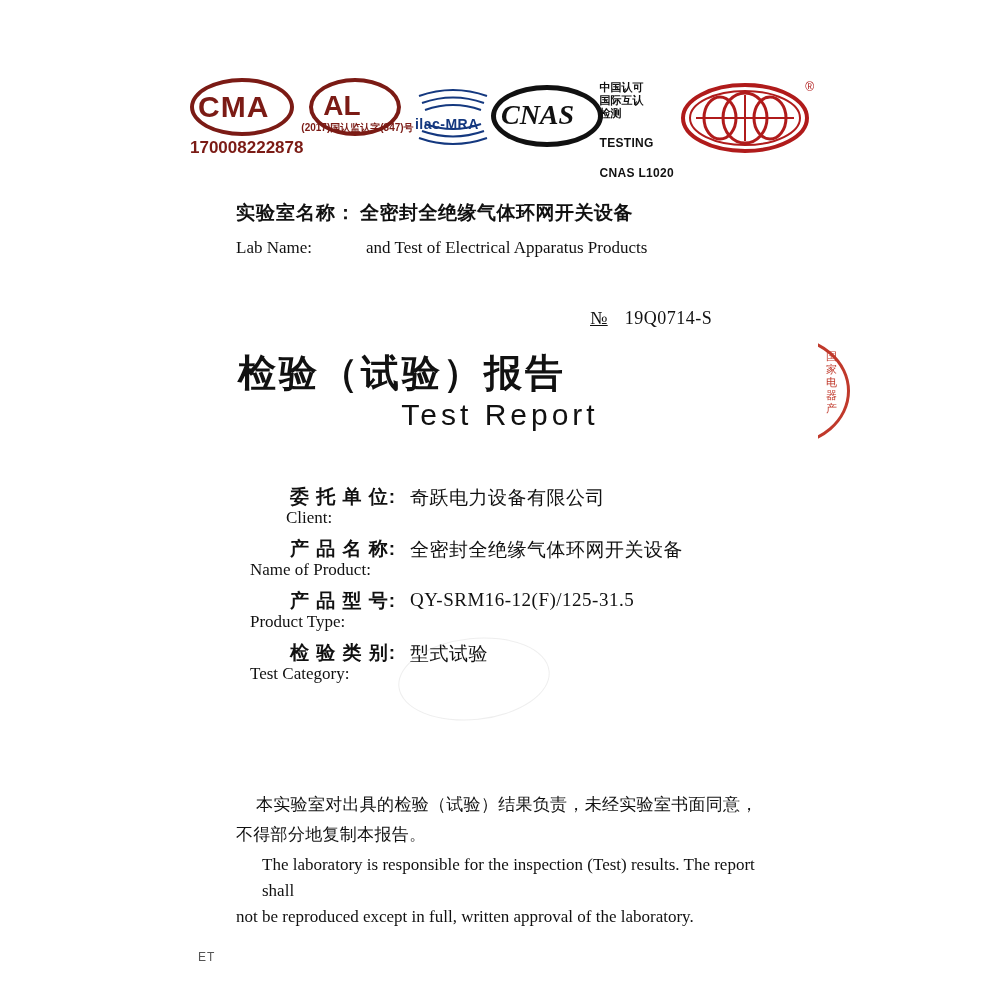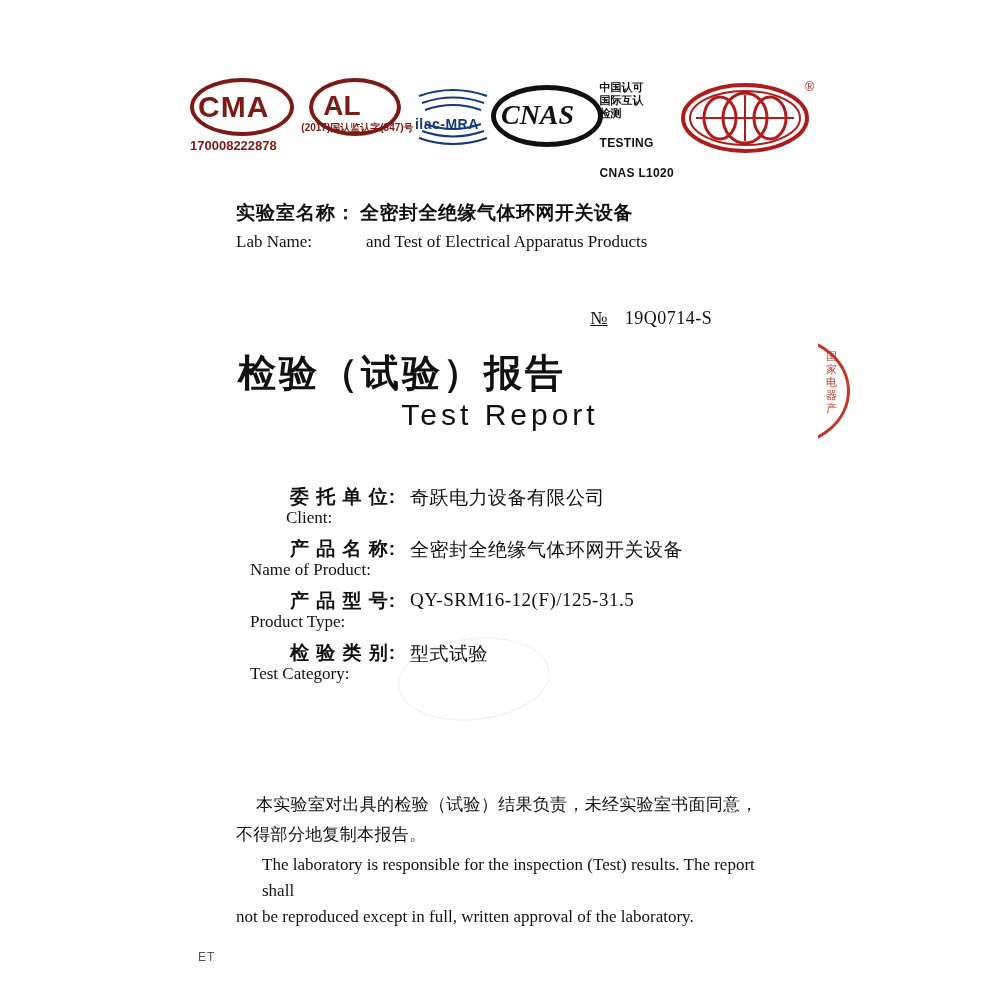--- a/index.html
+++ b/index.html
@@ -58,21 +58,21 @@
     font-size: 30px;
     letter-spacing: 1px;
     color: #7b1b15;
   }
   .cma-number {
     position: absolute;
     left: 0;
     top: 60px;
     font-family: "Liberation Sans", sans-serif;
     font-weight: bold;
-    font-size: 13px;
+    font-size: 17px;
     color: #7b1b15;
     letter-spacing: 0px;
   }
 
   
   .logo-cal {
     position: relative;
     width: 110px;
     height: 80px;
     margin-left: 14px;
@@ -217,21 +217,21 @@
     font-family: "Liberation Sans", sans-serif;
     font-size: 19px;
     font-weight: bold;
     letter-spacing: 0.5px;
     color: #111;
     margin-left: 4px;
   }
   .labname-row2 {
     display: flex;
     align-items: baseline;
-    margin-top: 5px;
+    margin-top: 11px;
   }
   .lab-en-label {
     font-size: 17px;
     color: #111;
     width: 104px;
     flex: none;
   }
   .lab-en-value {
     font-size: 17px;
     color: #111;

